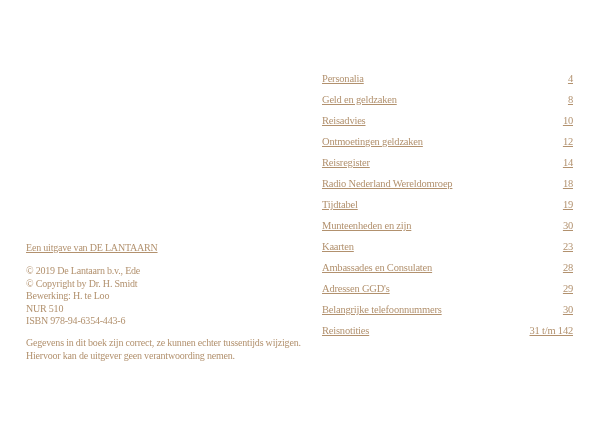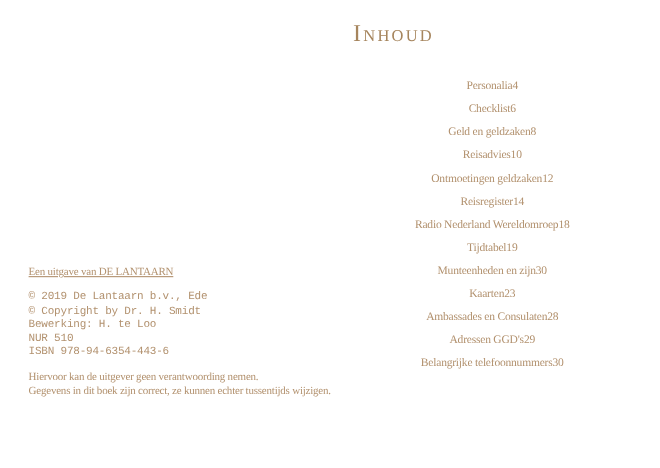--- a/index.html
+++ b/index.html
@@ -31,21 +31,20 @@
     letter-spacing: -0.2px;
     line-height: 12.4px;
     white-space: nowrap;
   }
   .colophon .pub-line {
     margin: 0 0 11px 0;
     text-decoration: underline;
   }
   .colophon .imprint {
     margin: 0 0 10px 0;
-    font-family: Liberation Mono, monospace;
   }
   .colophon .website {
     margin: 0 0 10px 0;
   }
   .colophon .disclaimer {
     margin: 0;
     line-height: 12.8px;
   }
 
   
@@ -67,23 +66,24 @@
     top: 68px;
     width: 251px;
     color: #b2916e;
     font-size: 10.5px;
     letter-spacing: -0.2px;
   }
   .toc-row {
     height: 21px;
     line-height: 21px;
     display: flex;
-    justify-content: center;
+    justify-content: space-between;
     align-items: baseline;
     white-space: nowrap;
+    text-decoration: underline;
   }
   .toc-row .toc-label {
     text-align: left;
   }
   .toc-row .toc-page {
     text-align: right;
   }
 </style>
 </head>
 <body>
@@ -93,35 +93,30 @@
   <div class="colophon">
     <div class="pub-line">Een uitgave van DE LANTAARN</div>
     <div class="imprint">
       <div>© 2019 De Lantaarn b.v., Ede</div>
       <div>© Copyright by Dr. H. Smidt</div>
       <div>Bewerking: H. te Loo</div>
       <div>NUR 510</div>
       <div>ISBN 978-94-6354-443-6</div>
     </div>
     <div class="disclaimer">
+      <div>Gegevens in dit boek zijn correct, ze kunnen echter tussentijds wijzigen.</div>
       <div>Hiervoor kan de uitgever geen verantwoording nemen.</div>
-      <div>Gegevens in dit boek zijn correct, ze kunnen echter tussentijds wijzigen.</div>
     </div>
   </div>
 
-  <h1 class="toc-title">Inhoud</h1>
 
   <div class="toc-list">
     <div class="toc-row">
       <span class="toc-label">Personalia</span>
       <span class="toc-page">4</span>
-    </div>
-    <div class="toc-row">
-      <span class="toc-label">Checklist</span>
-      <span class="toc-page">6</span>
     </div>
     <div class="toc-row">
       <span class="toc-label">Geld en geldzaken</span>
       <span class="toc-page">8</span>
     </div>
     <div class="toc-row">
       <span class="toc-label">Reisadvies</span>
       <span class="toc-page">10</span>
     </div>
     <div class="toc-row">
@@ -153,15 +148,19 @@
       <span class="toc-page">28</span>
     </div>
     <div class="toc-row">
       <span class="toc-label">Adressen GGD's</span>
       <span class="toc-page">29</span>
     </div>
     <div class="toc-row">
       <span class="toc-label">Belangrijke telefoonnummers</span>
       <span class="toc-page">30</span>
     </div>
+    <div class="toc-row">
+      <span class="toc-label">Reisnotities</span>
+      <span class="toc-page">31 t/m 142</span>
+    </div>
   </div>
 
 </div>
 
 </body></html>

